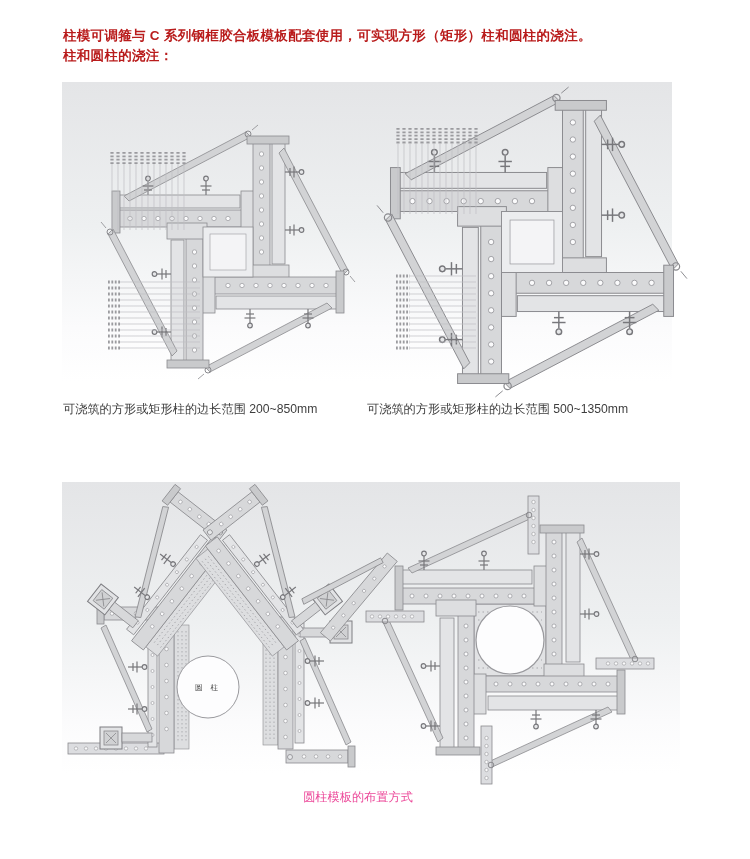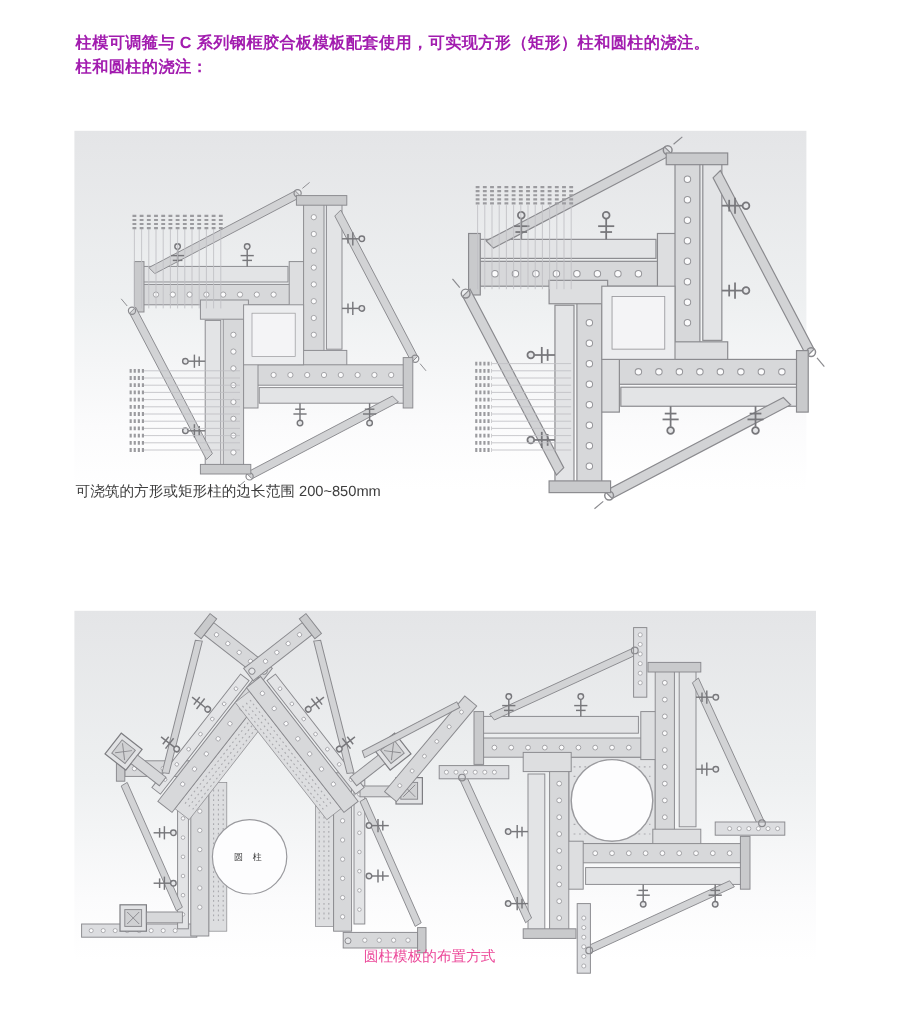--- a/index.html
+++ b/index.html
@@ -1,20 +1,20 @@
 <!DOCTYPE html>
 <html><head>
 <meta charset="utf-8">
 <style>
   html,body{margin:0;padding:0;background:#ffffff;}
   .page{position:relative;width:750px;height:859px;background:#ffffff;overflow:hidden;
         font-family:"Liberation Sans","DejaVu Sans",sans-serif;}
   .heading{position:absolute;left:63px;top:26px;width:640px;
-           font-size:13.5px;font-weight:bold;color:#a21caf;line-height:20px;letter-spacing:.3px;}
-  .figbox{position:absolute;left:62px;background:linear-gradient(180deg,#e4e5e7 0%,#eef0f1 48%,#fbfbfc 82%,#ffffff 100%);margin-top:27px;}
+           font-size:13.5px;font-weight:bold;color:#b91c1c;line-height:20px;letter-spacing:.3px;}
+  .figbox{position:absolute;left:62px;background:linear-gradient(180deg,#e4e5e7 0%,#eef0f1 48%,#fbfbfc 82%,#ffffff 100%);}
   .box-top{top:82px;width:610px;height:300px;}
   .box-bottom{top:482px;width:618px;height:292px;}
   .captions{position:absolute;top:399px;left:0;width:750px;font-size:12.2px;color:#3e3e3e;line-height:20px;}
   .cap-left{position:absolute;left:63px;top:0;white-space:nowrap;}
   .cap-right{position:absolute;left:367px;top:0;white-space:nowrap;}
   .bottom-caption{position:absolute;left:62px;top:789px;width:592px;text-align:center;
                   font-size:12.2px;color:#ec4899;}
   svg{position:absolute;overflow:visible;}
   .lineart line,.lineart path,.lineart polygon,.lineart rect,.lineart circle{vector-effect:none;}
 </style>
@@ -164,20 +164,21 @@
       <path d="M26 190H92 M26 196H92 M26 202H92 M26 208H92 M26 214H92 M26 220H92 M26 226H92 M26 232H92 M26 238H92 M26 244H92 M26 250H92 M26 256H92 M26 262H92" stroke="#bfbfc3" stroke-width=".7" fill="none"></path>
       <path d="M12 190H26 M12 196H26 M12 202H26 M12 208H26 M12 214H26 M12 220H26 M12 226H26 M12 232H26 M12 238H26 M12 244H26 M12 250H26 M12 256H26 M12 262H26" stroke="#9b9b9f" stroke-width="3.2" stroke-dasharray="1.8 1.6" fill="none"></path>
     </svg>
   </div>
 
   <div class="captions">
     <div class="cap-left">
       <div>可浇筑的方形或矩形柱的边长范围 200~850mm</div>
     </div>
     <div class="cap-right">
+      <div>可浇筑的方形或矩形柱的边长范围 500~1350mm</div>
     </div>
   </div>
 
   <div class="figbox box-bottom">
 
     <svg class="lineart" style="left:6px;top:16px" width="335" height="276" viewBox="0 0 335 276">
 
       <rect x="0" y="245" width="96" height="11" fill="#dcdde0" stroke="#8a8a8e" stroke-width=".8"></rect>
       <g fill="#fbfbfc" stroke="#97979b" stroke-width=".6">
         <circle cx="8" cy="250.5" r="1.7"></circle>

